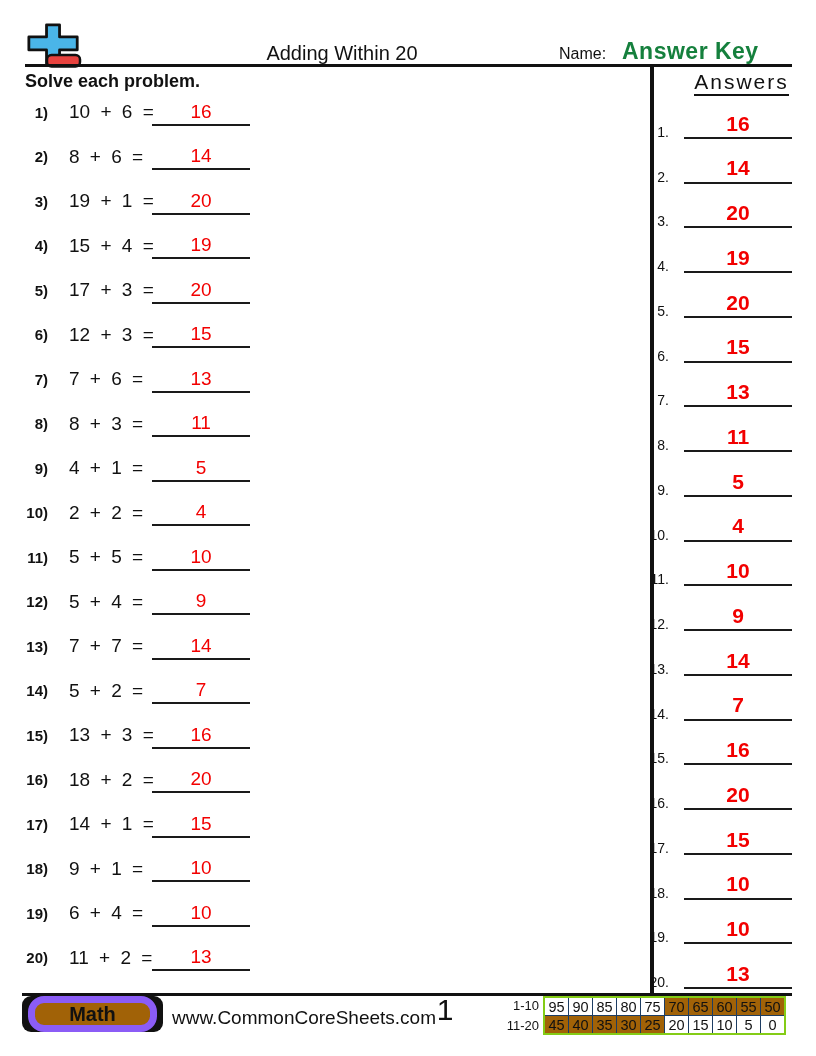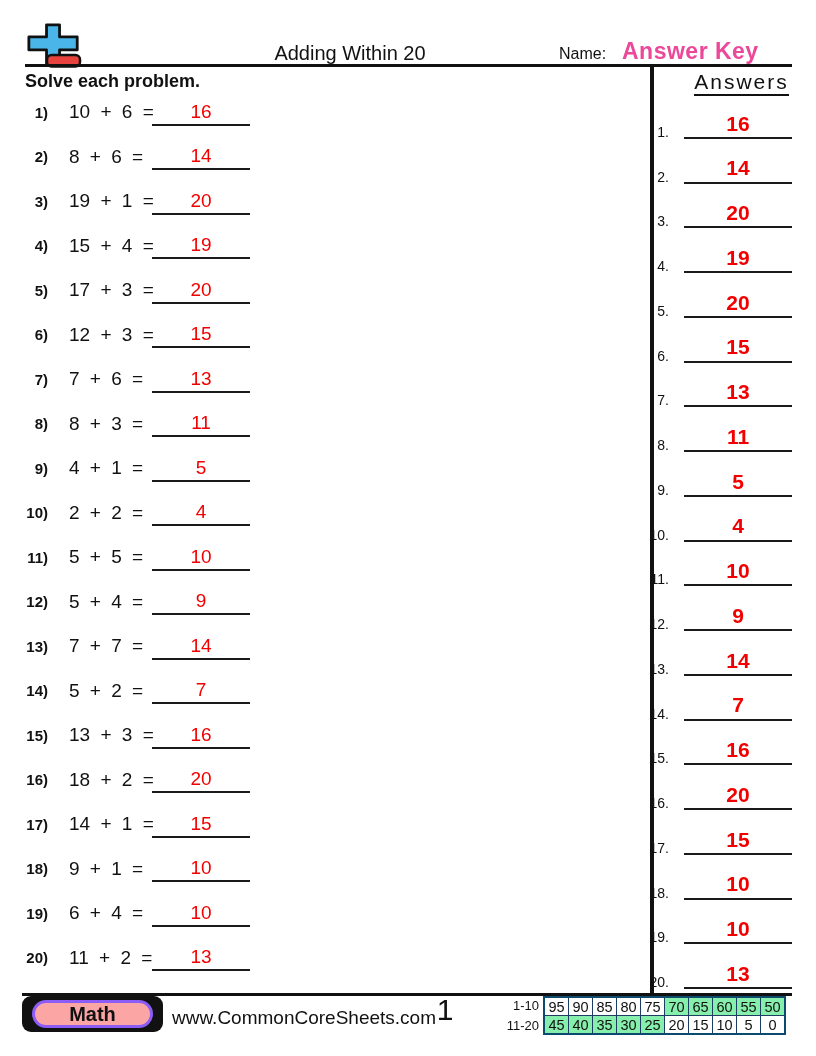--- a/index.html
+++ b/index.html
@@ -3,23 +3,23 @@
 <meta charset="utf-8">
 <style>
   html,body{margin:0;padding:0;}
   body{
     width:816px;height:1056px;background:#ffffff;position:relative;
     font-family:"Liberation Sans", sans-serif;color:#111;overflow:hidden;
   }
 
   
   .logo{position:absolute;left:26px;top:22px;width:56px;height:46px;}
-  .title{position:absolute;left:8px;top:42px;width:684px;text-align:center;font-size:20px;}
+  .title{position:absolute;left:0;top:42px;width:684px;text-align:center;font-size:20px;}
   .name-label{position:absolute;left:559px;top:45px;font-size:16px;}
-  .name-value{position:absolute;left:622px;top:38px;font-size:23px;font-weight:bold;color:#ec4899;letter-spacing:.5px;}
+  .name-value{position:absolute;left:622px;top:38px;font-size:23px;font-weight:bold;color:#15803d;letter-spacing:.5px;}
   .header-line{position:absolute;left:25px;top:64px;width:767px;height:2.5px;background:#111;}
   .instruction{position:absolute;left:25px;top:71px;font-size:18px;font-weight:bold;}
 
   
   .problems{position:absolute;left:0;top:90px;width:648px;}
   .prob-row{position:relative;height:44.5px;display:flex;align-items:center;}
   .pnum{width:30px;margin-left:18px;text-align:right;font-weight:bold;font-size:15px;flex:none;}
   .peq{margin-left:21px;font-size:19px;word-spacing:5px;white-space:nowrap;}
   .pline{position:absolute;left:152px;bottom:9px;width:98px;border-bottom:2px solid #1a1a1a;text-align:center;}
   .pans{display:inline-block;color:#f20000;font-size:19px;line-height:1.1;padding-bottom:1px;}
@@ -33,28 +33,28 @@
   .ans-head span{border-bottom:2.5px solid #111;padding-bottom:1px;}
   .ans-rows{margin-top:2px;}
   .ans-row{position:relative;height:44.75px;}
   .anum{position:absolute;left:0;bottom:1px;width:30px;text-align:right;font-size:14px;}
   .aline{position:absolute;left:45px;bottom:2px;width:108px;border-bottom:2px solid #1a1a1a;text-align:center;}
   .aval{display:inline-block;color:#f20000;font-size:21px;font-weight:bold;line-height:1.1;padding-bottom:2px;}
 
   
   .footer-line{position:absolute;left:22px;top:993px;width:770px;height:3px;background:#111;}
   .math-badge{position:absolute;left:22px;top:996px;width:141px;height:36px;background:#111;border-radius:9px;display:flex;align-items:center;justify-content:center;}
-  .math-pill{background:#fca5a5;border:3px solid #8b5cf6;border-radius:16px;width:115px;height:22px;display:flex;align-items:center;justify-content:center;font-weight:bold;font-size:20px;}
+  .math-pill{background:#a16207;border:7px solid #8b5cf6;border-radius:16px;width:115px;height:22px;display:flex;align-items:center;justify-content:center;font-weight:bold;font-size:20px;}
   .website{position:absolute;left:172px;top:1007px;font-size:19px;}
   .page-num{position:absolute;left:425px;top:993px;width:40px;text-align:center;font-size:30px;}
   .score-wrap{position:absolute;left:501px;top:996px;display:flex;}
   .score-labels{width:38px;margin-right:4px;display:flex;flex-direction:column;justify-content:space-around;text-align:right;font-size:13px;}
-  .score-grid{border-collapse:collapse;border:2px solid #0c4a6e;}
+  .score-grid{border-collapse:collapse;border:2px solid #84cc16;}
   .score-grid td{width:23px;height:17px;text-align:center;font-size:14.5px;border:1px solid #1d3d63;background:#fff;padding:0;}
-  .score-grid td[data-hl="true"]{background:#86efac;}
+  .score-grid td[data-hl="true"]{background:#a16207;}
 </style>
 </head>
 <body>
 
 <svg class="logo" viewBox="0 0 56 46">
   <path d="M21 2 H35 V15 H54 V29 H35 V44 H21 V29 H2 V15 H21 Z" transform="translate(-2,0) scale(0.93)" fill="#4ab5e8" stroke="#111" stroke-width="3" stroke-linejoin="round" style="transform:translate(1px,1px) scale(0.93);"></path>
   <rect x="21" y="33" width="33" height="11.5" rx="4.5" fill="#e8423e" stroke="#111" stroke-width="2.5"></rect>
 </svg>
 <div class="title">Adding Within 20</div>
 <div class="name-label">Name:</div>

